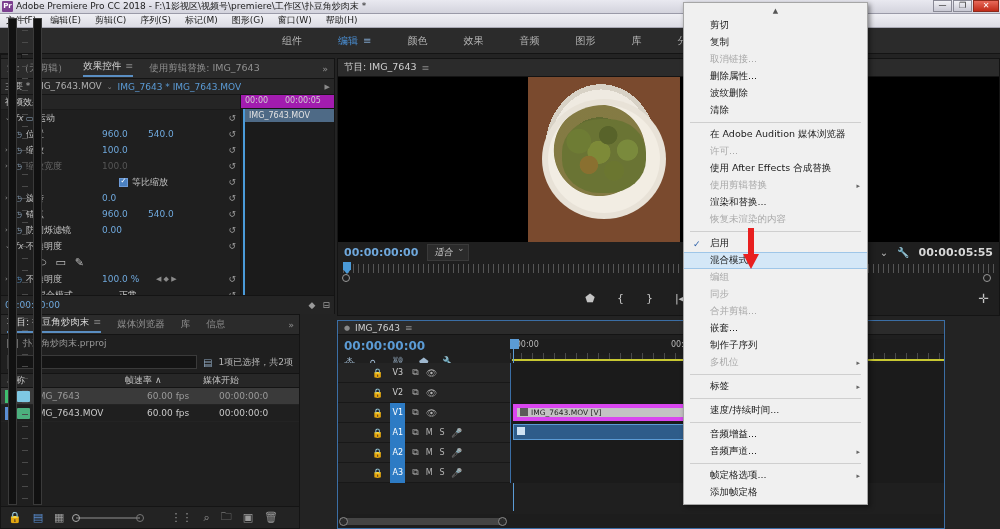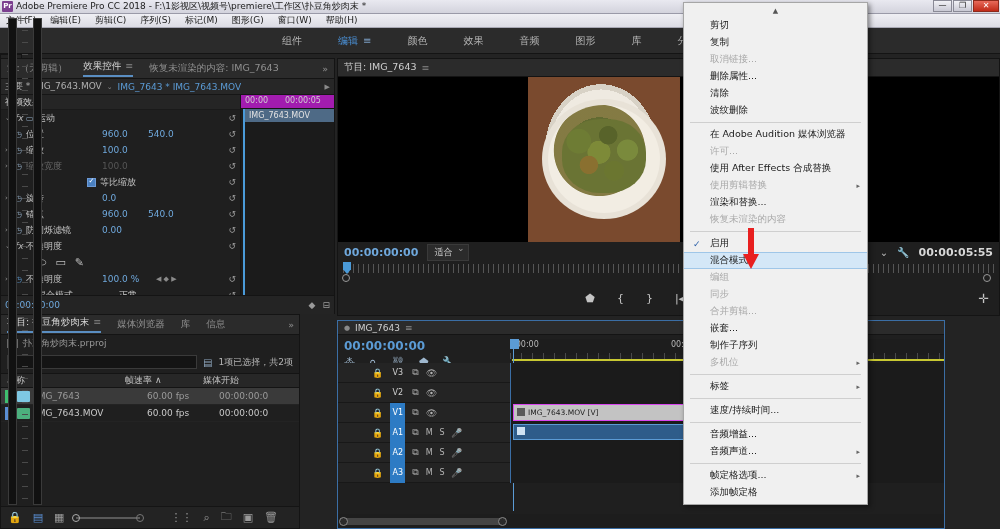--- a/index.html
+++ b/index.html
@@ -162,21 +162,21 @@
   .trk { height: 20px; display: flex; align-items: center; border-bottom: 1px solid #181818;
     background: #242424; }
   .trk .hd { width: 172px; display: flex; align-items: center; gap: 7px; padding-left: 34px; }
   .trk .lock { color: #a0a0a0; font-size: 9px; }
   .trk .lbl { width: 15px; text-align: center; font-size: 8px; color: #cfcfcf; }
   .trk .lbl.on { background: #2d7bc4; color: #fff; height: 20px; line-height: 20px; }
   .trk .ic { color: #b4b4b4; font-size: 9px; }
   .trk .ms { font-size: 8px; color: #b4b4b4; }
   .trk .body { flex: 1; height: 20px; background: #1b1b1b; border-left: 1px solid #3b6ea5; position: relative; }
   .clip-v { position: absolute; left: 2px; top: 1px; right: 130px; height: 17px;
-    background: #c3c3c3; border: 1px solid #d946ef; display: flex; align-items: center;
+    background: #c3c3c3; border: 4px solid #d946ef; display: flex; align-items: center;
     gap: 3px; padding-left: 3px; font-size: 7.5px; color: #222; }
   .clip-v .th { width: 8px; height: 8px; background: #5a5a5a; }
   .clip-a { position: absolute; left: 2px; top: 1px; right: 130px; height: 16px;
     background: #2e5c8a; border: 1px solid #5b9bd5; }
   .clip-a .th { width: 8px; height: 8px; background: #cfe2f3; margin: 2px 0 0 3px; }
   .tl-scroll { position: absolute; left: 0; right: 0; bottom: 0; height: 14px; background: #1d1d1d;
     display: flex; align-items: center; }
   .tl-scroll .bar { margin-left: 5px; width: 160px; height: 7px; background: #444;
     border-radius: 4px; position: relative; }
   .tl-scroll .bar .e { position: absolute; top: -1px; width: 9px; height: 9px;
@@ -207,21 +207,21 @@
       radial-gradient(circle at 78% 42%, #7a8a3c 0 13%, transparent 14%),
       radial-gradient(circle at 32% 62%, #8a7030 0 12%, transparent 13%),
       radial-gradient(circle at 62% 70%, #6b7630 0 13%, transparent 14%),
       radial-gradient(circle at 44% 45%, #7d8a38 0 18%, transparent 19%),
       #6a7434;
   }
   .pm-bar { position: absolute; top: 183px; left: 0; right: 0; height: 20px;
     display: flex; align-items: center; gap: 9px; padding: 0 6px; font-size: 11px; color: #6fa8dc; }
   .pm-bar .tc { font-weight: bold; font-size: 11px; }
   .pm-bar .fit { background: #2b2b2b; border: 1px solid #3a3a3a; color: #ccc; font-size: 9px;
-    padding: 1px 16px 1px 6px; position: relative; }
+    padding: 1px 16px 1px 6px; position: relative; font-style: italic; }
   .pm-bar .fit::after { content: "⌄"; position: absolute; right: 4px; top: -2px; color: #9a9a9a; }
   .pm-bar .right { margin-left: auto; display: flex; align-items: center; gap: 9px; color: #bbb; font-size: 10px; }
   .pm-bar .right .dur { color: #d8d8d8; font-size: 11px; font-weight: bold; }
   .pm-track { position: absolute; top: 205px; left: 5px; right: 5px; height: 9px;
     background: repeating-linear-gradient(to right, #555 0 1px, transparent 1px 5px); }
   .pm-cti { position: absolute; top: 203px; left: 5px; width: 8px; height: 12px; background: #4a9ad8;
     clip-path: polygon(0 0, 100% 0, 100% 60%, 50% 100%, 0 60%); }
   .pm-knob { position: absolute; top: 215px; left: 4px; width: 8px; height: 8px;
     border: 1px solid #999; border-radius: 50%; }
   .pm-knob2 { position: absolute; top: 215px; right: 8px; width: 8px; height: 8px;
@@ -292,21 +292,21 @@
     <div class="ws-tab">音频</div>
     <div class="ws-tab">图形</div>
     <div class="ws-tab">库</div>
     <div class="ws-tab">分屏</div>
   </div>
 
   <div class="panel" id="fx">
     <div class="panel-tabs">
       <div class="ptab">源:（无剪辑）</div>
       <div class="ptab active"><span>效果控件</span><span class="ham">≡</span></div>
-      <div class="ptab">恢复未渲染的内容: IMG_7643</div>
+      <div class="ptab">使用剪辑替换: IMG_7643</div>
       <div class="ptab" style="margin-left:auto;margin-right:6px">»</div>
     </div>
 
     <div class="fx-head">
       <span class="mainlbl">主要 * IMG_7643.MOV</span>
       <span class="caret">⌄</span>
       <span class="seq">IMG_7643 * IMG_7643.MOV</span>
       <span style="margin-left:auto;color:#8a8a8a;font-size:7px">▶</span>
     </div>
 
@@ -340,21 +340,21 @@
         </div>
 
         <div class="fx-row dim">
           <span class="arrow">›</span>
           <span class="sw">◷</span>
           <span class="nm">缩放宽度</span>
           <span class="val dim">100.0</span>
           <span class="reset">↺</span>
         </div>
 
-        <div class="fx-row" style="padding-left:86px">
+        <div class="fx-row" style="padding-left:118px">
           <span class="chk"></span>
           <span class="nm">等比缩放</span>
           <span class="reset">↺</span>
         </div>
 
         <div class="fx-row">
           <span class="arrow">›</span>
           <span class="sw">◷</span>
           <span class="nm">旋转</span>
           <span class="val">0.0</span>
@@ -636,22 +636,22 @@
     </div>
   </div>
 
   <div id="ctx">
     <div class="ctx-scroll">▲</div>
 
     <div class="ctx-it">剪切</div>
     <div class="ctx-it">复制</div>
     <div class="ctx-it dis">取消链接...</div>
     <div class="ctx-it">删除属性...</div>
+    <div class="ctx-it">波纹删除</div>
     <div class="ctx-it">清除</div>
-    <div class="ctx-it">波纹删除</div>
     <div class="ctx-sep"></div>
     <div class="ctx-it">在 Adobe Audition 媒体浏览器</div>
     <div class="ctx-it dis">许可...</div>
     <div class="ctx-it">使用 After Effects 合成替换</div>
     <div class="ctx-it dis">
         <span>使用剪辑替换</span>
         <span class="sub">▸</span>
       </div>
     <div class="ctx-it">渲染和替换...</div>
     <div class="ctx-it dis">恢复未渲染的内容</div>

